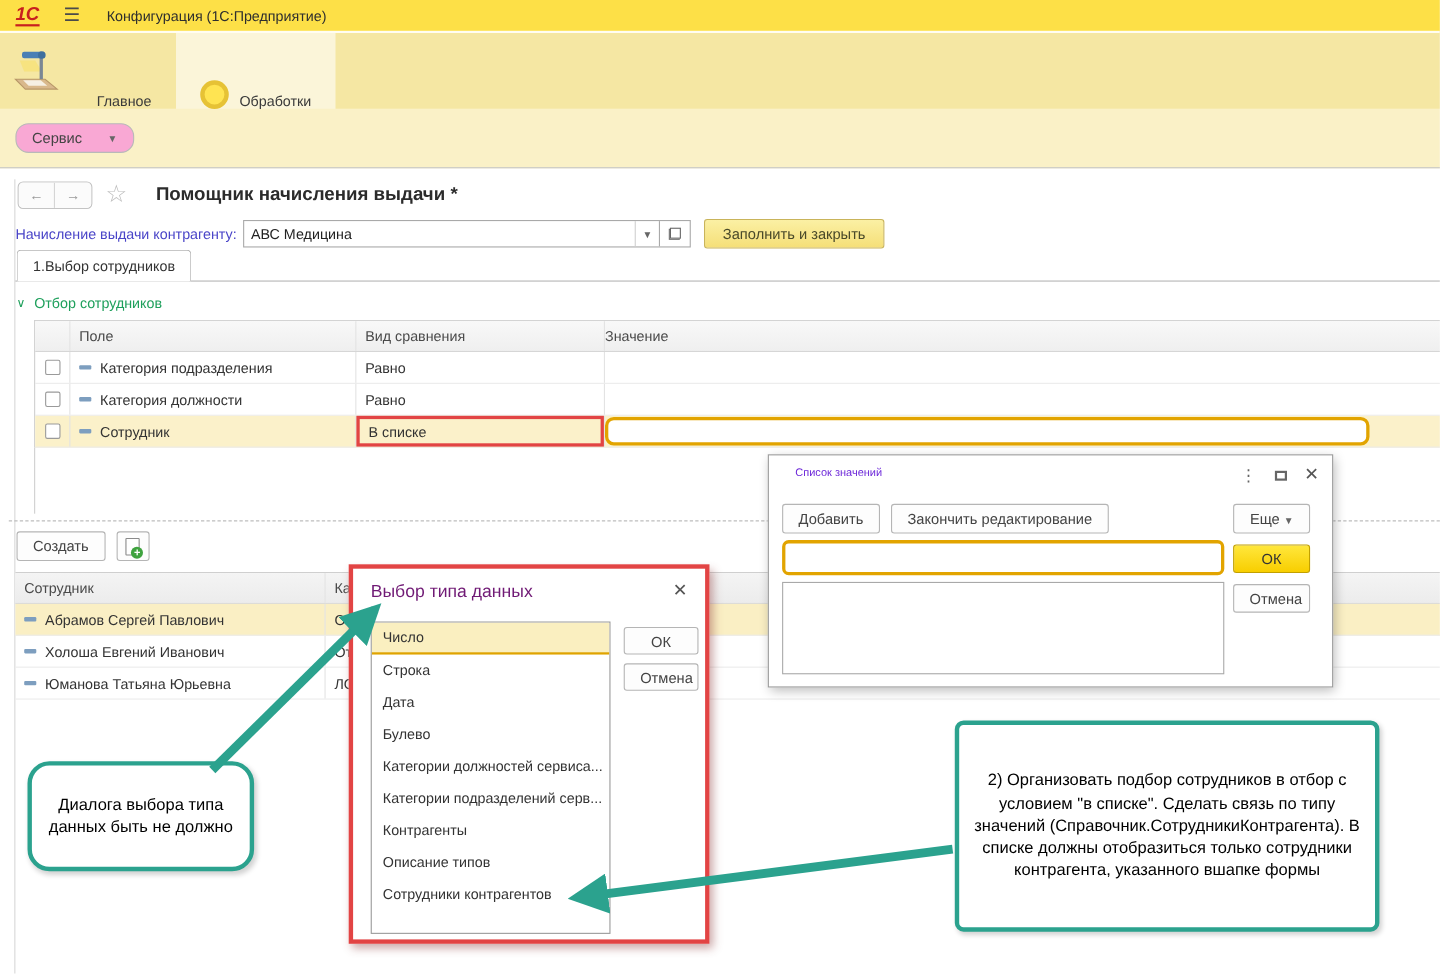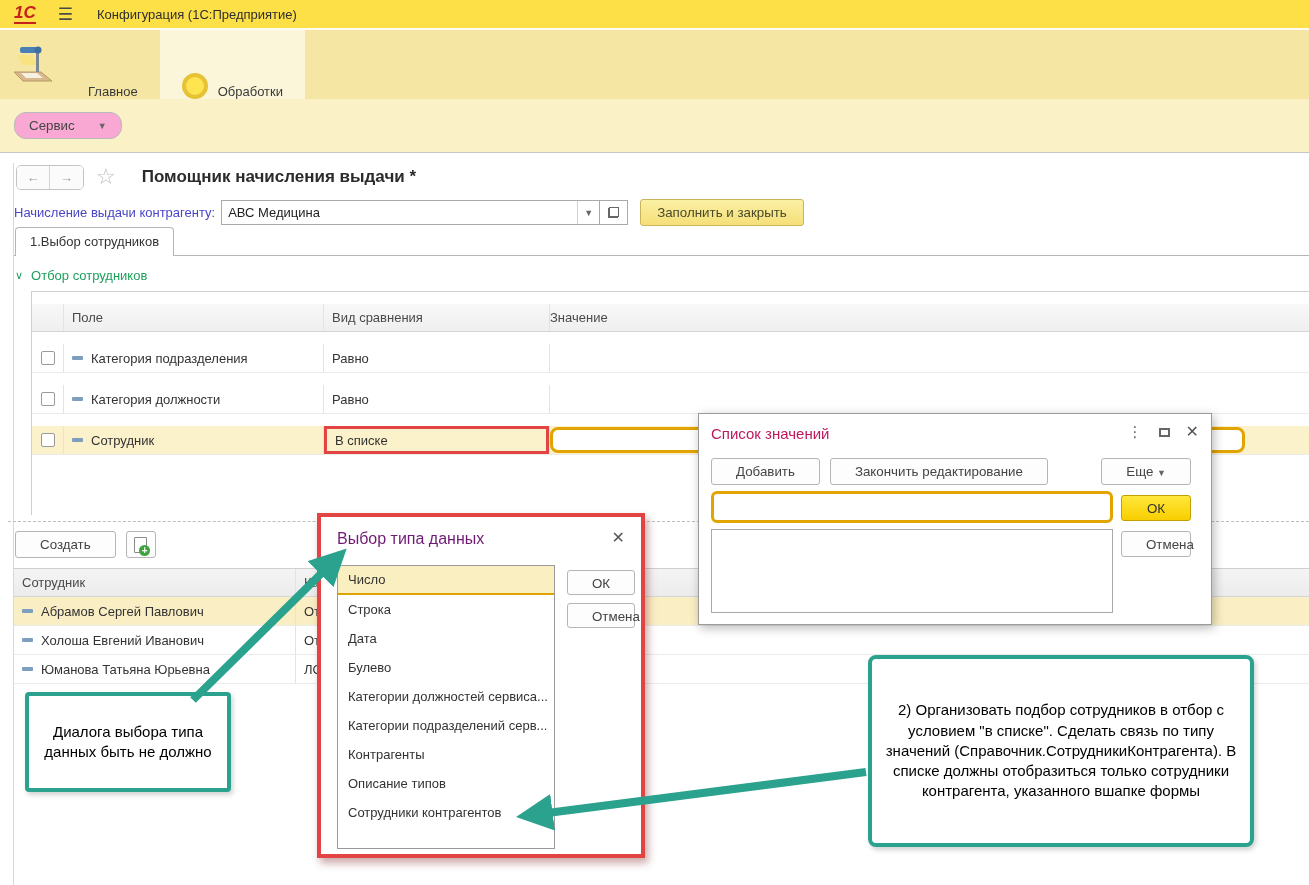--- a/index.html
+++ b/index.html
@@ -50,56 +50,56 @@
   .btn-fill { margin-left:12px; background:linear-gradient(#FBF0A4,#F5DF78); border:1px solid #C9B45A; border-radius:3px; padding:5px 16px; color:#4a4a2a; cursor:pointer; }
 
   .tabsrow { border-bottom:1px solid #B5B5B5; padding-left:1px; }
   .ftab { display:inline-block; background:#fff; border:1px solid #B5B5B5; border-bottom:none; border-radius:4px 4px 0 0; padding:6px 14px 7px; position:relative; top:1px; color:#333; cursor:pointer; }
 
   .secheader { margin:12px 0 0 1px; color:#1FA05C; display:flex; align-items:center; gap:8px; cursor:pointer; }
   .chev { font-size:11px; }
 
   
   .ftable { margin-left:17px; margin-top:8px; border-top:1px solid #CFCFCF; border-left:1px solid #CFCFCF; }
-  .frow { display:flex; height:29px; align-items:stretch; border-bottom:1px solid #EBEBEB;margin-top:12px; }
+  .frow { display:flex; height:29px; align-items:stretch; border-bottom:1px solid #EBEBEB; }
   .frow.header { height:28px; background:linear-gradient(#F8F8F8,#EFEFEF); border-bottom:1px solid #D6D6D6; color:#4a4a4a; }
   .fc0 { width:32px; display:flex; align-items:center; justify-content:center; border-right:1px solid #E3E3E3; }
   .fc1 { width:260px; display:flex; align-items:center; padding-left:8px; gap:8px; border-right:1px solid #E3E3E3; }
   .fc2 { width:226px; display:flex; align-items:stretch; border-right:1px solid #E3E3E3; }
   .fc2 .cmp-inner { flex:1; display:flex; align-items:center; padding-left:8px; }
   .fc3 { flex:1; display:flex; align-items:center; }
   .frow.header .fc2 .cmp-inner { padding-left:8px; }
   .hl-row { background:#FBF1CA; }
   .red-box { flex:1; display:flex; align-items:center; padding-left:8px; border:3px solid #E24444; }
   .orange-input { flex:0 0 auto; width:calc(100% - 64px); height:26px; border:3px solid #E2A400; border-radius:8px; background:#fff; }
   .ftable-empty { height:60px; border-left:1px solid #CFCFCF; margin-left:17px; }
 
   .dashed-sep { border-top:1px dashed #BDBDBD; margin:6px 0 0 -6px; }
 
   .btnrow { display:flex; align-items:center; gap:10px; margin:9px 0 0 1px; }
-  .btn-std { background:#FDFDFD; border:1px solid #B5B5B5; border-radius:3px; padding:5px 24px; color:#444; cursor:pointer; }
+  .btn-std { background:#FDFDFD; border:1px solid #B5B5B5; border-radius:3px; padding:5px 14px; color:#444; cursor:pointer; }
   .btn-icon { width:30px; height:27px; background:#FDFDFD; border:1px solid #B5B5B5; border-radius:3px; display:flex; align-items:center; justify-content:center; cursor:pointer; }
   .page-icon { position:relative; width:13px; height:16px; border:1px solid #8a8a8a; background:#fff; border-radius:1px; }
   .page-icon::after { content:"+"; position:absolute; right:-4px; bottom:-4px; width:11px; height:11px; background:#3FA33F; color:#fff; border-radius:50%; font-size:10px; line-height:11px; text-align:center; font-weight:bold; }
 
   
   .etable { margin-top:10px; border-top:1px solid #CFCFCF; }
   .erow { display:flex; height:29px; align-items:center; border-bottom:1px solid #EBEBEB; }
   .erow.header { height:28px; background:linear-gradient(#F4F4F4,#ECECEC); border-bottom:1px solid #D6D6D6; color:#4a4a4a; }
   .ec1 { width:282px; display:flex; align-items:center; padding-left:8px; gap:8px; border-right:1px solid #E3E3E3; height:100%; }
   .ec2 { flex:1; display:flex; align-items:center; padding-left:8px; height:100%; }
   .sel-row { background:#FAEFC4; }
 
   .cb { width:14px; height:14px; border:1px solid #9a9a9a; border-radius:2px; background:#fff; display:inline-block; }
   .dash { width:11px; height:4px; background:#7D9EBF; border-radius:1px; display:inline-block; flex:0 0 auto; }
 
   
   .dlg { position:absolute; background:#fff; border:1px solid #9B9B9B; box-shadow:2px 3px 10px rgba(0,0,0,.28); }
   .dlg-values { left:698px; top:413px; width:514px; height:212px; }
-  .dv-title { position:absolute; left:12px; top:11px; font-size:15px; color:#be185d; }
+  .dv-title { position:absolute; left:24px; top:11px; font-size:10px; color:#6d28d9; }
   .dv-icons { position:absolute; right:12px; top:9px; display:flex; align-items:center; gap:16px; }
   .kebab { color:#666; font-size:15px; cursor:pointer; }
   .maxi { width:11px; height:9px; border:2px solid #666; cursor:pointer; }
   .closex { color:#555; font-size:16px; cursor:pointer; line-height:1; }
   .dv-btnrow { position:absolute; left:12px; top:44px; display:flex; gap:10px; }
   .dv-more { position:absolute; right:20px; top:44px; }
   .dv-orange { position:absolute; left:12px; top:77px; width:402px; height:32px; border:3px solid #E2A400; border-radius:6px; background:#fff; }
   .dv-ok { position:absolute; right:20px; top:81px; width:70px; height:26px; background:linear-gradient(#FFE73C,#F8CE00); border:1px solid #C2A000; border-radius:3px; color:#333; cursor:pointer; }
   .dv-cancel { position:absolute; right:20px; top:117px; width:70px; height:26px; }
   .dv-list { position:absolute; left:12px; top:115px; width:402px; height:84px; border:1px solid #A9A9A9; background:#fff; }
@@ -107,21 +107,21 @@
   .dlg-type { position:absolute; left:317px; top:513px; width:328px; height:345px; background:#fff; border:4px solid #E24444; box-shadow:3px 5px 8px rgba(140,60,60,.45); }
   .dt-title { position:absolute; left:16px; top:13px; font-size:16px; color:#701a75; }
   .dt-close { position:absolute; right:16px; top:13px; }
   .dt-list { position:absolute; left:16px; top:48px; width:218px; height:284px; border:1px solid #9a9a9a; background:#fff; overflow:hidden; }
   .dt-item { height:29px; display:flex; align-items:center; padding-left:10px; color:#333; cursor:pointer; }
   .dt-item.selected { background:#FAEFC0; border-bottom:2px solid #DFA300; }
   .dt-ok { position:absolute; left:246px; top:53px; width:68px; height:25px; }
   .dt-cancel { position:absolute; left:246px; top:86px; width:68px; height:25px; }
 
   
-  .callout { position:absolute; background:#fff; border:4px solid #2BA28E; border-radius:4px; box-shadow:2px 3px 5px rgba(0,0,0,.18); display:flex; align-items:center; justify-content:center; text-align:center; padding:10px 12px; font-size:15px; color:#000; line-height:1.35; }
+  .callout { position:absolute; background:#fff; border:4px solid #2BA28E; border-radius:20px; box-shadow:2px 3px 5px rgba(0,0,0,.18); display:flex; align-items:center; justify-content:center; text-align:center; padding:10px 12px; font-size:15px; color:#000; line-height:1.35; }
   .callout-left { left:25px; top:692px; width:206px; height:100px; }
   .callout-right { left:868px; top:655px; width:386px; height:192px; border-radius:8px; }
 
   .arrows { position:absolute; left:0; top:0; width:1309px; height:885px; pointer-events:none; }
 </style>
 </head>
 <body>
 
 <div class="root">
 

